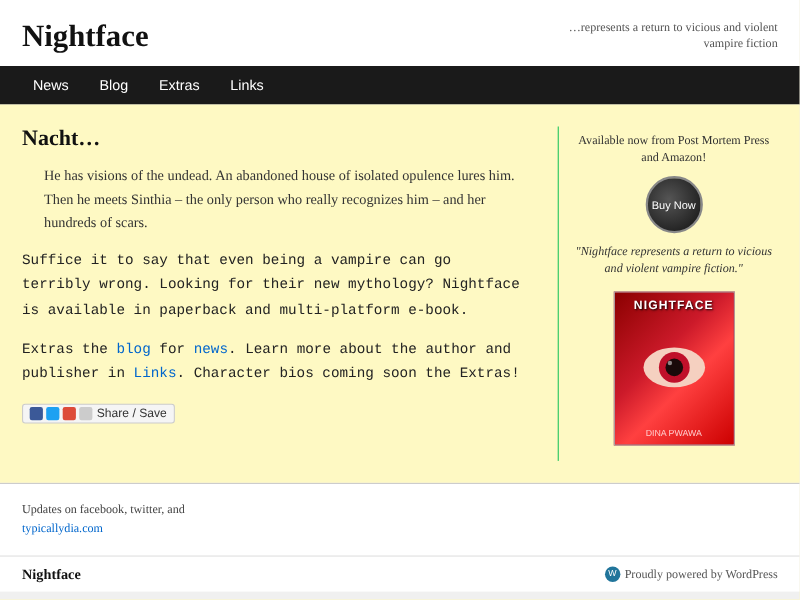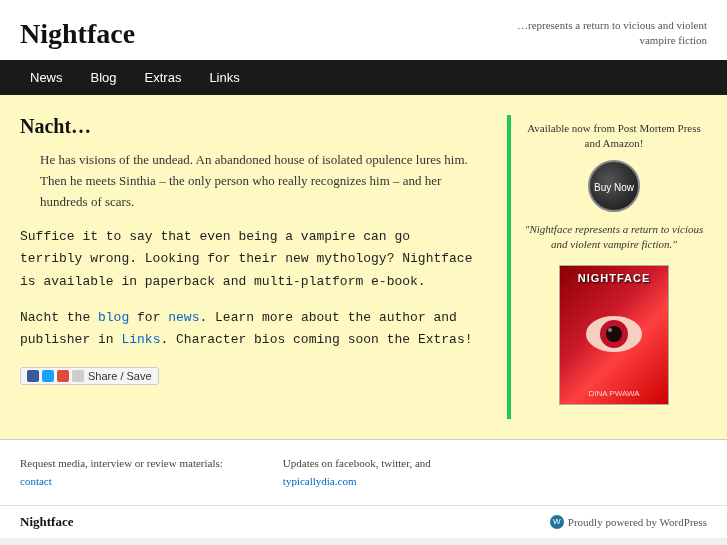--- a/index.html
+++ b/index.html
@@ -57,21 +57,21 @@
       padding: 20px 20px 20px 20px;
     }
     #content {
       flex: 1;
       padding-right: 30px;
     }
     #sidebar {
       width: 200px;
       min-width: 200px;
       padding-left: 10px;
-      border-left: 4px solid #22c55e;
+      border-left: 1px solid #22c55e;
       font-size: 12px;
       color: #333;
       text-align: center;
     }
 
     
     .post-title {
       font-size: 20px;
       font-weight: bold;
       margin-bottom: 12px;
@@ -271,21 +271,21 @@
   </ul>
 </nav>
 
 <div id="main">
 
   <div id="content">
     <h1 class="post-title">Nacht…</h1>
     <p class="post-excerpt">He has visions of the undead. An abandoned house of isolated opulence lures him. Then he meets Sinthia – the only person who really recognizes him – and her hundreds of scars.</p>
     <p class="post-body">Suffice it to say that even being a vampire can go terribly wrong. Looking for their new mythology? Nightface is available in paperback and multi-platform e-book.</p>
     <p class="post-body">
-      <span>Nacht the </span><a href="#">blog</a><span> for </span><a href="#">news</a><span>. Learn more about the author and publisher in </span><a href="#">Links</a><span>. Character bios coming soon the Extras!</span>
+      <span>Extras the </span><a href="#">blog</a><span> for </span><a href="#">news</a><span>. Learn more about the author and publisher in </span><a href="#">Links</a><span>. Character bios coming soon the Extras!</span>
     </p>
     <div class="share-bar">
       <button class="share-btn">
         <span style="display:inline-flex;align-items:center;gap:3px;">
           <span style="background:#3b5998;width:12px;height:12px;border-radius:2px;display:inline-block;"></span>
           <span style="background:#1da1f2;width:12px;height:12px;border-radius:2px;display:inline-block;"></span>
           <span style="background:#dd4b39;width:12px;height:12px;border-radius:2px;display:inline-block;"></span>
           <span style="background:#ccc;width:12px;height:12px;border-radius:2px;display:inline-block;"></span>
         </span>
         <span>Share / Save</span>
@@ -312,24 +312,20 @@
         </svg>
         <div class="book-cover-author" style="font-size:8px;color:#ffcccc;">DINA PWAWA</div>
       </div>
     </div>
   </div>
 </div>
 
 <div id="footer-bar">
   <div id="footer-main">
     <div class="footer-col">
-      <span>Request media, interview or review materials:</span><br>
-      <a href="#">contact</a>
-    </div>
-    <div class="footer-col">
       <span>Updates on facebook, twitter, and</span><br>
       <a href="#">typicallydia.com</a>
     </div>
   </div>
   <div class="footer-bottom">
     <div class="footer-site-name">Nightface</div>
     <div class="footer-wp">
       <span class="wp-logo">W</span>
       <span>Proudly powered by WordPress</span>
     </div>

